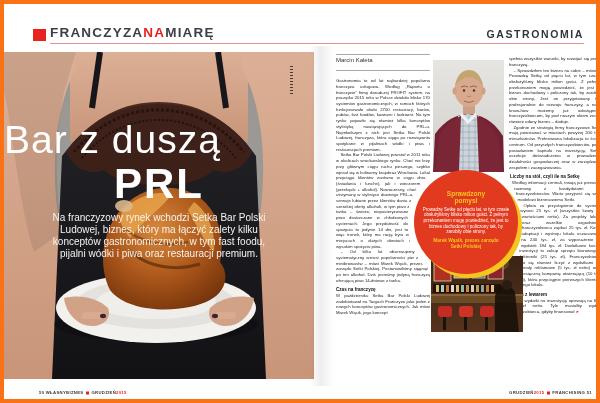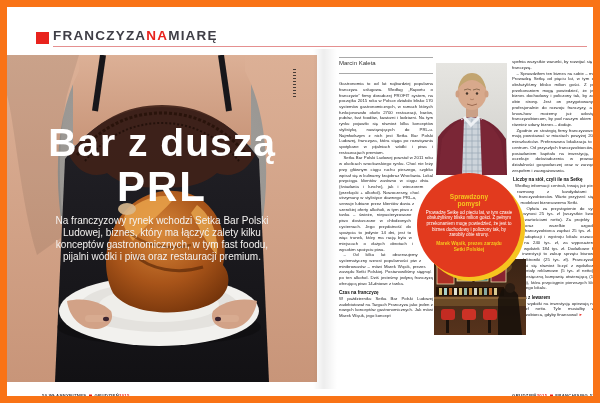--- a/index.html
+++ b/index.html
@@ -1,28 +1,28 @@
 <!DOCTYPE html>
 <html><head>
 <meta charset="utf-8">
 <style>
   html,body{margin:0;padding:0;background:#fff;}
   #spread{position:relative;width:600px;height:403px;background:#fff;overflow:hidden;
-          font-family:"Liberation Sans",sans-serif;border:7px solid #f97316;box-sizing:border-box;}
+          font-family:"Liberation Sans",sans-serif;border:4px solid #f97316;box-sizing:border-box;}
   .abs{position:absolute;}
   
   #brand-square{left:29px;top:25px;width:13px;height:12px;background:#e8231d;}
   #brand-title{left:46px;top:21px;font-size:13.5px;font-weight:600;letter-spacing:1.2px;color:#3f3e46;white-space:nowrap;}
   #brand-title .red{color:#e8231d;}
   #header-rule{left:46px;top:38.5px;width:534px;height:1px;background:#e59090;}
   #section-label{left:430px;top:24px;width:150px;text-align:right;font-size:10.5px;font-weight:600;letter-spacing:1.6px;color:#34343c;}
   
   #hero{left:0;top:48px;width:310px;height:327px;overflow:hidden;}
   #hero svg{display:block;}
-  #hero-title1{left:0;top:116px;width:310px;text-align:center;color:#fff;font-size:39px;font-weight:700;letter-spacing:1px;line-height:40px;}
+  #hero-title1{left:0;top:116px;width:310px;color:#fff;font-size:39px;font-weight:400;letter-spacing:1px;line-height:40px;}
   #hero-title2{left:0;top:158px;width:310px;text-align:center;color:#fff;font-size:42px;font-weight:bold;letter-spacing:2px;line-height:44px;}
   #hero-standfirst{left:35px;top:208px;width:240px;text-align:center;color:#f4f2f0;font-size:10px;font-weight:500;line-height:12px;}
   #photo-credit{left:286px;top:62px;width:2.5px;height:28px;
     background:repeating-linear-gradient(to bottom,rgba(45,40,38,.85) 0 1.5px,rgba(45,40,38,0) 1.5px 3px);}
   #gutter-shadow{left:306px;top:42px;width:24px;height:340px;
     background:linear-gradient(to right,rgba(0,0,0,0) 0%,rgba(0,0,0,.07) 45%,rgba(0,0,0,0) 100%);}
   
   .footer-outer{top:386px;height:10px;overflow:visible;}
   .scaled{transform:scale(0.5);transform-origin:0 0;}
   .footer-inner{font-size:8.5px;letter-spacing:.6px;color:#3a3a40;font-weight:600;white-space:nowrap;}
@@ -59,20 +59,21 @@
   #callout-attrib{font-size:9.5px;line-height:11px;font-weight:bold;color:#f6c51f;width:150px;margin:6px auto 0 auto;}
 </style>
 </head>
 <body>
 
 <div id="spread">
 
   <div class="abs" id="brand-square"></div>
   <div class="abs" id="brand-title"><span>FRANCZYZA</span><span class="red">NA</span><span>MIARĘ</span></div>
   <div class="abs" id="header-rule"></div>
+  <div class="abs" id="section-label">GASTRONOMIA</div>
 
   <div class="abs" id="hero">
     <svg width="310" height="327" viewBox="0 0 310 327">
       <defs>
         <radialGradient id="bgGrad" cx="50%" cy="32%" r="85%">
           <stop offset="0%" stop-color="#a8a5a1"></stop>
             <stop offset="55%" stop-color="#96938f"></stop>
             <stop offset="100%" stop-color="#787572"></stop>
         </radialGradient>
         <linearGradient id="skinG" x1="0" y1="0" x2="0" y2="1">

